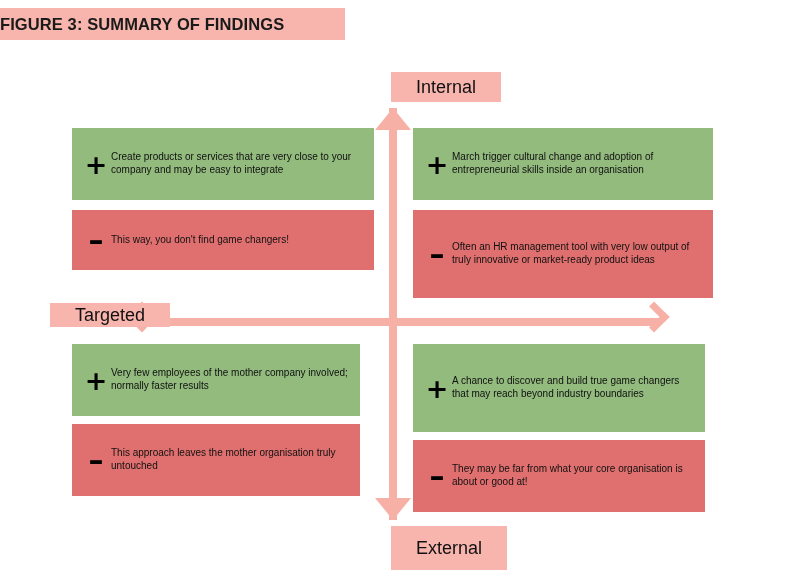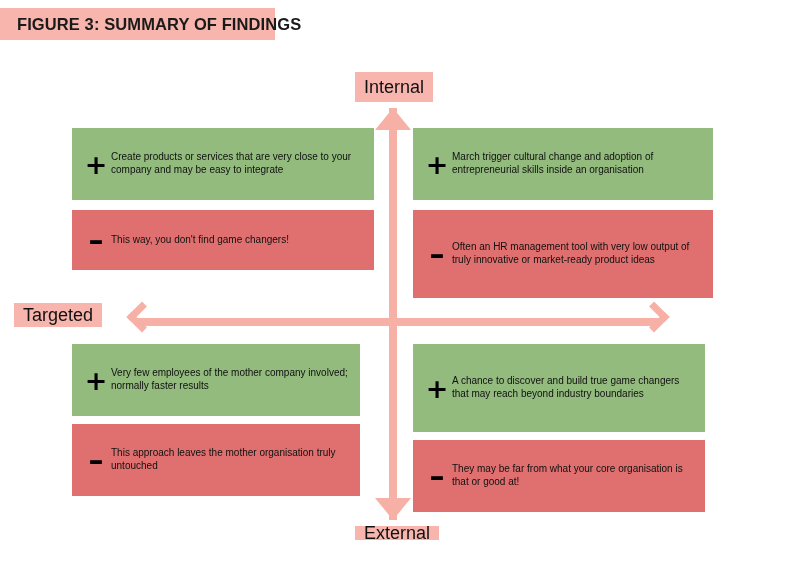--- a/index.html
+++ b/index.html
@@ -18,27 +18,26 @@
     background: #ffffff;
     overflow: hidden;
     box-sizing: border-box;
   }
 
   
   .title-banner {
     position: absolute;
     left: 0;
     top: 8px;
-    width: 275px;
+    width: 345px;
     height: 32px;
     background: #f7b5ad;
     display: flex;
     align-items: center;
     box-sizing: border-box;
-    padding-left: 17px;
   }
   .title-banner .title-text {
     font-size: 16.5px;
     font-weight: bold;
     color: #1a1a1a;
     letter-spacing: 0.1px;
     white-space: nowrap;
   }
 
   
@@ -101,25 +100,26 @@
   
   .axis-label {
     position: absolute;
     background: #f7b5ad;
     color: #111111;
     font-size: 18px;
     display: flex;
     align-items: center;
     justify-content: center;
     box-sizing: border-box;
-    padding: 0 9px;
+    padding: 0 25px;
     white-space: nowrap;
+    margin-left: 36px;
   }
   .label-internal { left: 355px;  top: 72px;  height: 30px; }
-  .label-external { left: 355px;  top: 526px; height: 14px; }
+  .label-external { left: 355px;  top: 526px; height: 44px; }
   .label-targeted { left: 14px;   top: 303px; height: 24px; }
   .label-disruptive{ left: 675px; top: 303px; height: 30px; }
 
   
   .stmt {
     position: absolute;
     display: flex;
     align-items: center;
     box-sizing: border-box;
     padding: 9px 10px 9px 9px;
@@ -204,16 +204,16 @@
     <span class="sign minus">–</span>
     <span class="stmt-text">This approach leaves the mother organisation truly untouched</span>
   </div>
 
   <div class="stmt pos box-br-pos">
     <span class="sign plus">+</span>
     <span class="stmt-text">A chance to discover and build true game changers that may reach beyond industry boundaries</span>
   </div>
   <div class="stmt neg box-br-neg">
     <span class="sign minus">–</span>
-    <span class="stmt-text">They may be far from what your core organisation is that or good at!</span>
+    <span class="stmt-text">They may be far from what your core organisation is about or good at!</span>
   </div>
 
 </div>
 
 </body></html>

